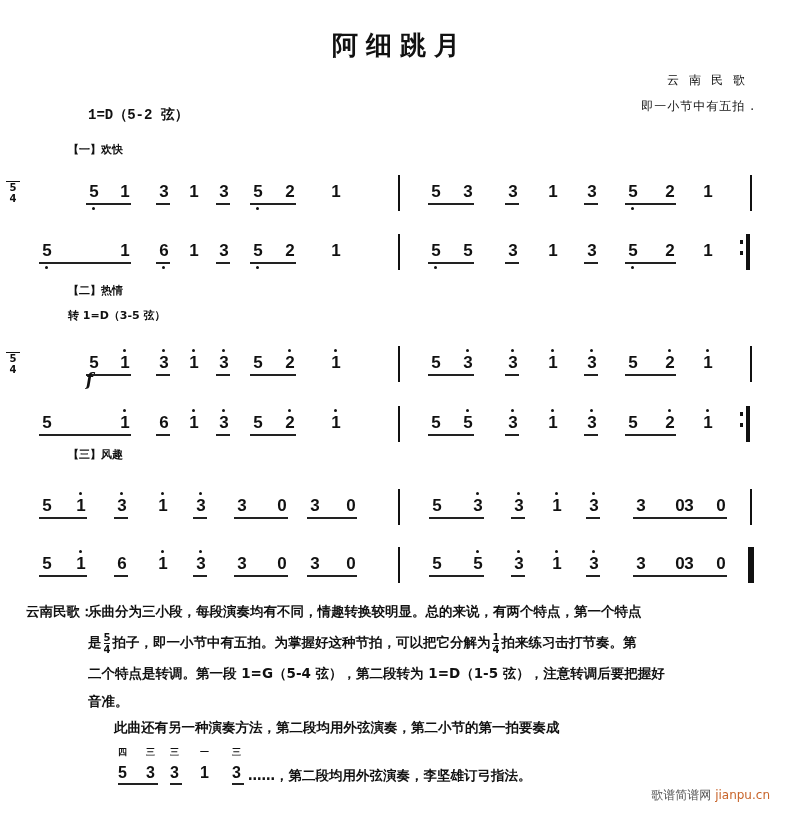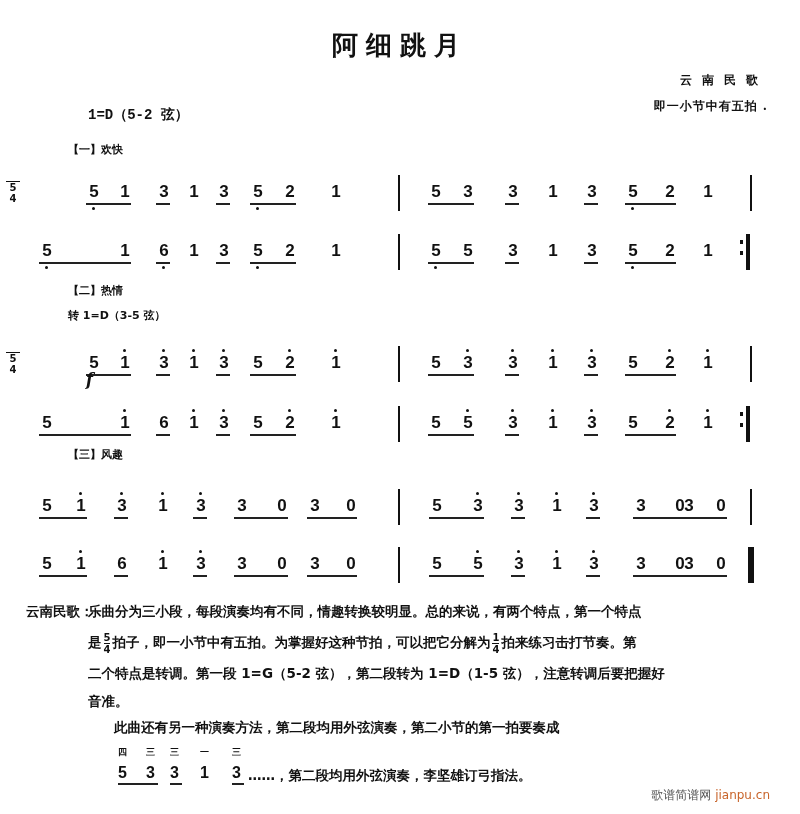--- a/index.html
+++ b/index.html
@@ -1,19 +1,19 @@
 <!DOCTYPE html>
 <html><head>
 <meta charset="utf-8">
 <style>
   html, body { margin:0; padding:0; background:#ffffff; }
   body { width:800px; height:814px; position:relative; overflow:hidden; color:#111; font-family:"DejaVu Sans", sans-serif; }
   .abs { position:absolute; }
   .title { left:0; width:800px; top:28px; text-align:center; font-size:26px; font-weight:bold; letter-spacing:8px; font-family:"DejaVu Serif", serif; }
-  .credit { right:32px; font-size:12px; font-weight:bold; font-family:"DejaVu Serif", serif; }
+  .credit { right:45px; font-size:12px; font-weight:normal; font-family:"DejaVu Serif", serif; }
   .credit1 { top:72px; letter-spacing:10px; }
   .credit2 { top:98px; letter-spacing:1px; }
   .keyline { left:88px; top:106px; font-size:14px; font-weight:bold; font-family:Liberation Mono, monospace; }
   .section { left:68px; font-size:11px; font-weight:bold; }
   .tsig { position:absolute; width:14px; text-align:center; font-size:10px; font-weight:bold; line-height:11px; }
   .tsig .bar { display:block; border-top:1px solid #111; }
   .note { position:absolute; width:16px; text-align:center; font-family:"Liberation Sans", sans-serif; font-weight:bold; font-size:17px; line-height:17px; }
   .note .hdot { position:absolute; left:6px; top:-5px; width:3px; height:3px; border-radius:50%; background:#111; }
   .note .ldot { position:absolute; left:6px; top:24px; width:3px; height:3px; border-radius:50%; background:#111; }
   .uline { position:absolute; height:1.5px; background:#222; }
@@ -221,21 +221,21 @@
 <div class="abs section" style="top:308px;">转 1=D（3-5 弦）</div>
 <div class="dyn" style="left:86px;top:370px;">f</div>
 
 <div class="abs section" style="top:447px;">【三】风趣</div>
 
 <div class="para" style="left:26px;top:596px;">云南民歌：</div>
 <div class="para" style="left:88px;top:596px;">乐曲分为三小段，每段演奏均有不同，情趣转换较明显。总的来说，有两个特点，第一个特点</div>
 <div class="para" style="left:88px;top:627px;">
   <span>是</span><span class="frac"><span class="n">5</span><span>4</span></span><span>拍子，即一小节中有五拍。为掌握好这种节拍，可以把它分解为</span><span class="frac"><span class="n">1</span><span>4</span></span><span>拍来练习击打节奏。第</span>
 </div>
-<div class="para" style="left:88px;top:658px;">二个特点是转调。第一段 1=G（5-2 弦），第二段转为 1=D（1-5 弦），注意转调后要把握好</div>
+<div class="para" style="left:88px;top:658px;">二个特点是转调。第一段 1=G（5-4 弦），第二段转为 1=D（1-5 弦），注意转调后要把握好</div>
 <div class="para" style="left:88px;top:686px;">音准。</div>
 <div class="para" style="left:114px;top:712px;">此曲还有另一种演奏方法，第二段均用外弦演奏，第二小节的第一拍要奏成</div>
 
 <div id="inline-notes">
     <div class="abs" style="left: 118px; top: 746px; font-size: 9px; font-weight: bold;">四</div>
     <div class="abs" style="left: 118px; top: 764px; font-family: &quot;Liberation Sans&quot;, sans-serif; font-weight: bold; font-size: 16px;">5</div>
     <div class="abs" style="left: 146px; top: 746px; font-size: 9px; font-weight: bold;">三</div>
     <div class="abs" style="left: 146px; top: 764px; font-family: &quot;Liberation Sans&quot;, sans-serif; font-weight: bold; font-size: 16px;">3</div>
     <div class="abs" style="left: 170px; top: 746px; font-size: 9px; font-weight: bold;">三</div>
     <div class="abs" style="left: 170px; top: 764px; font-family: &quot;Liberation Sans&quot;, sans-serif; font-weight: bold; font-size: 16px;">3</div>

